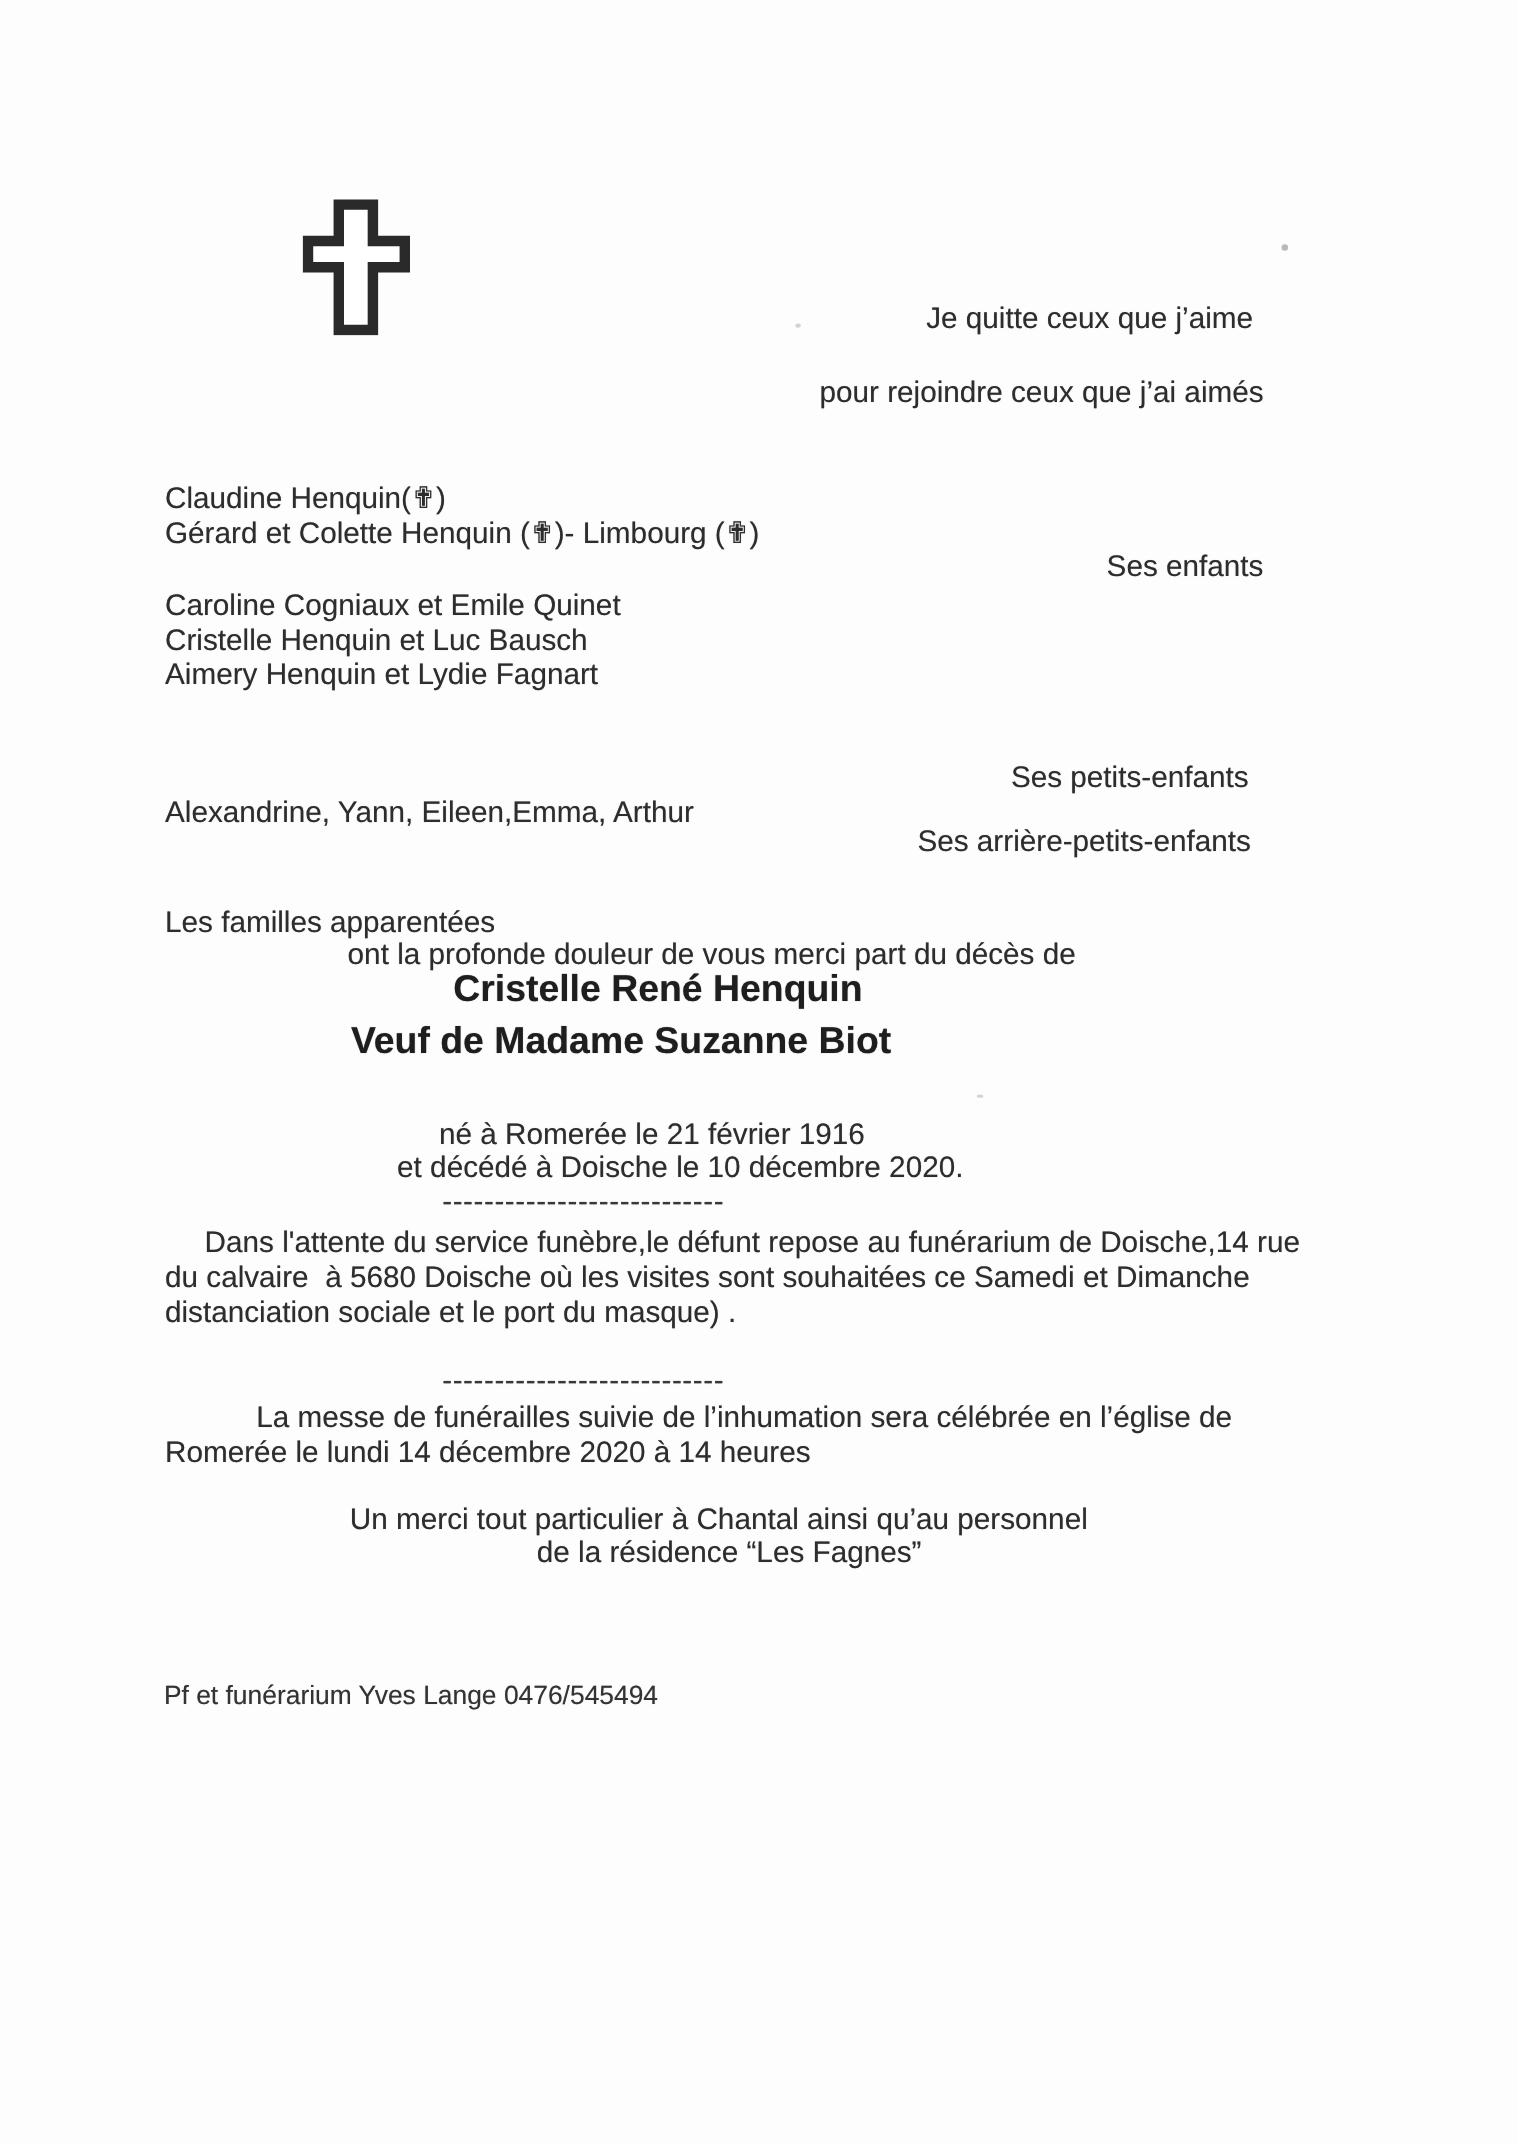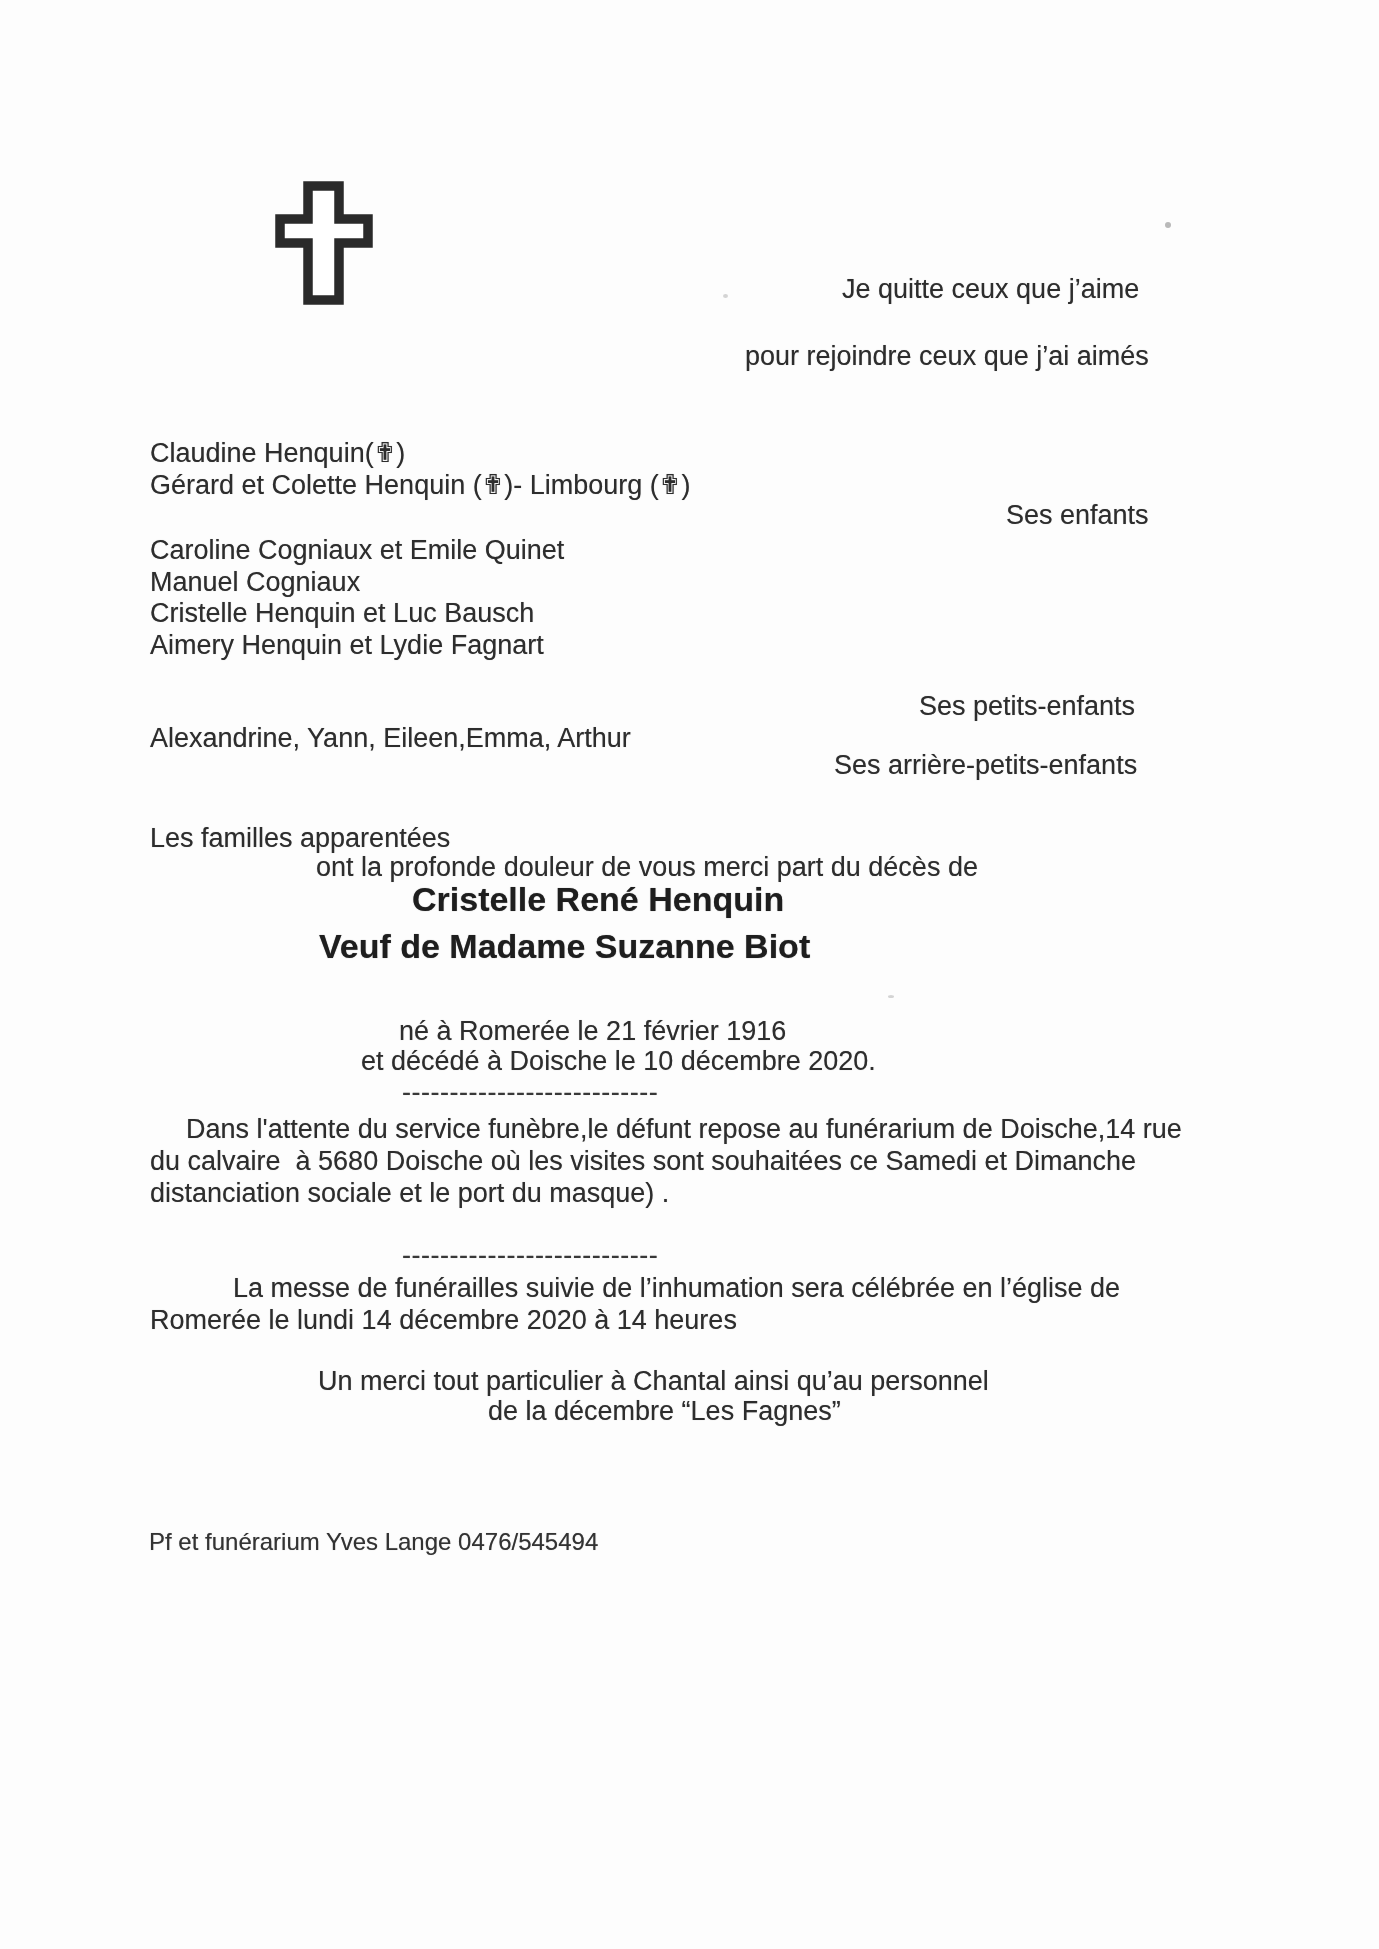--- a/index.html
+++ b/index.html
@@ -78,21 +78,20 @@
 
   <div class="ln" style="left:842px;top:274px;">Je quitte ceux que j’aime</div>
   <div class="ln" style="left:745px;top:341px;">pour rejoindre ceux que j’ai aimés</div>
 
   <div class="ln" style="left:150px;top:438px;">Claudine Henquin(✟)</div>
   <div class="ln" style="left:150px;top:470px;">Gérard et Colette Henquin (✟)- Limbourg (✟)</div>
   <div class="ln" style="left:1006px;top:500px;">Ses enfants</div>
 
   <div class="block" style="left:150px;top:535px;">
     <div class="bln">Caroline Cogniaux et Emile Quinet</div>
-    <div class="bln">Manuel Cogniaux</div>
     <div class="bln">Cristelle Henquin et Luc Bausch</div>
     <div class="bln">Aimery Henquin et Lydie Fagnart</div>
   </div>
   <div class="ln" style="left:919px;top:691px;">Ses petits-enfants</div>
 
   <div class="ln" style="left:150px;top:723px;">Alexandrine, Yann, Eileen,Emma, Arthur</div>
   <div class="ln" style="left:834px;top:750px;">Ses arrière-petits-enfants</div>
 
   <div class="ln" style="left:150px;top:823px;">Les familles apparentées</div>
   <div class="ln" style="left:316px;top:852px;">ont la profonde douleur de vous merci part du décès de</div>
@@ -109,17 +108,17 @@
     <div class="bln" style="line-height:32px;">du calvaire  à 5680 Doische où les visites sont souhaitées ce Samedi et Dimanche</div>
     <div class="bln" style="line-height:32px;">distanciation sociale et le port du masque) .</div>
   </div>
 
   <div class="ln dashes" style="left:402px;top:1240px;">---------------------------</div>
 
   <div class="ln" style="left:233px;top:1273px;">La messe de funérailles suivie de l’inhumation sera célébrée en l’église de</div>
   <div class="ln" style="left:150px;top:1305px;">Romerée le lundi 14 décembre 2020 à 14 heures</div>
 
   <div class="ln" style="left:318px;top:1366px;">Un merci tout particulier à Chantal ainsi qu’au personnel</div>
-  <div class="ln" style="left:488px;top:1396px;">de la décembre “Les Fagnes”</div>
+  <div class="ln" style="left:488px;top:1396px;">de la résidence “Les Fagnes”</div>
 
   <div class="ln footer-line" style="left:149px;top:1528px;">Pf et funérarium Yves Lange 0476/545494</div>
 
 </div>
 
 </body></html>

